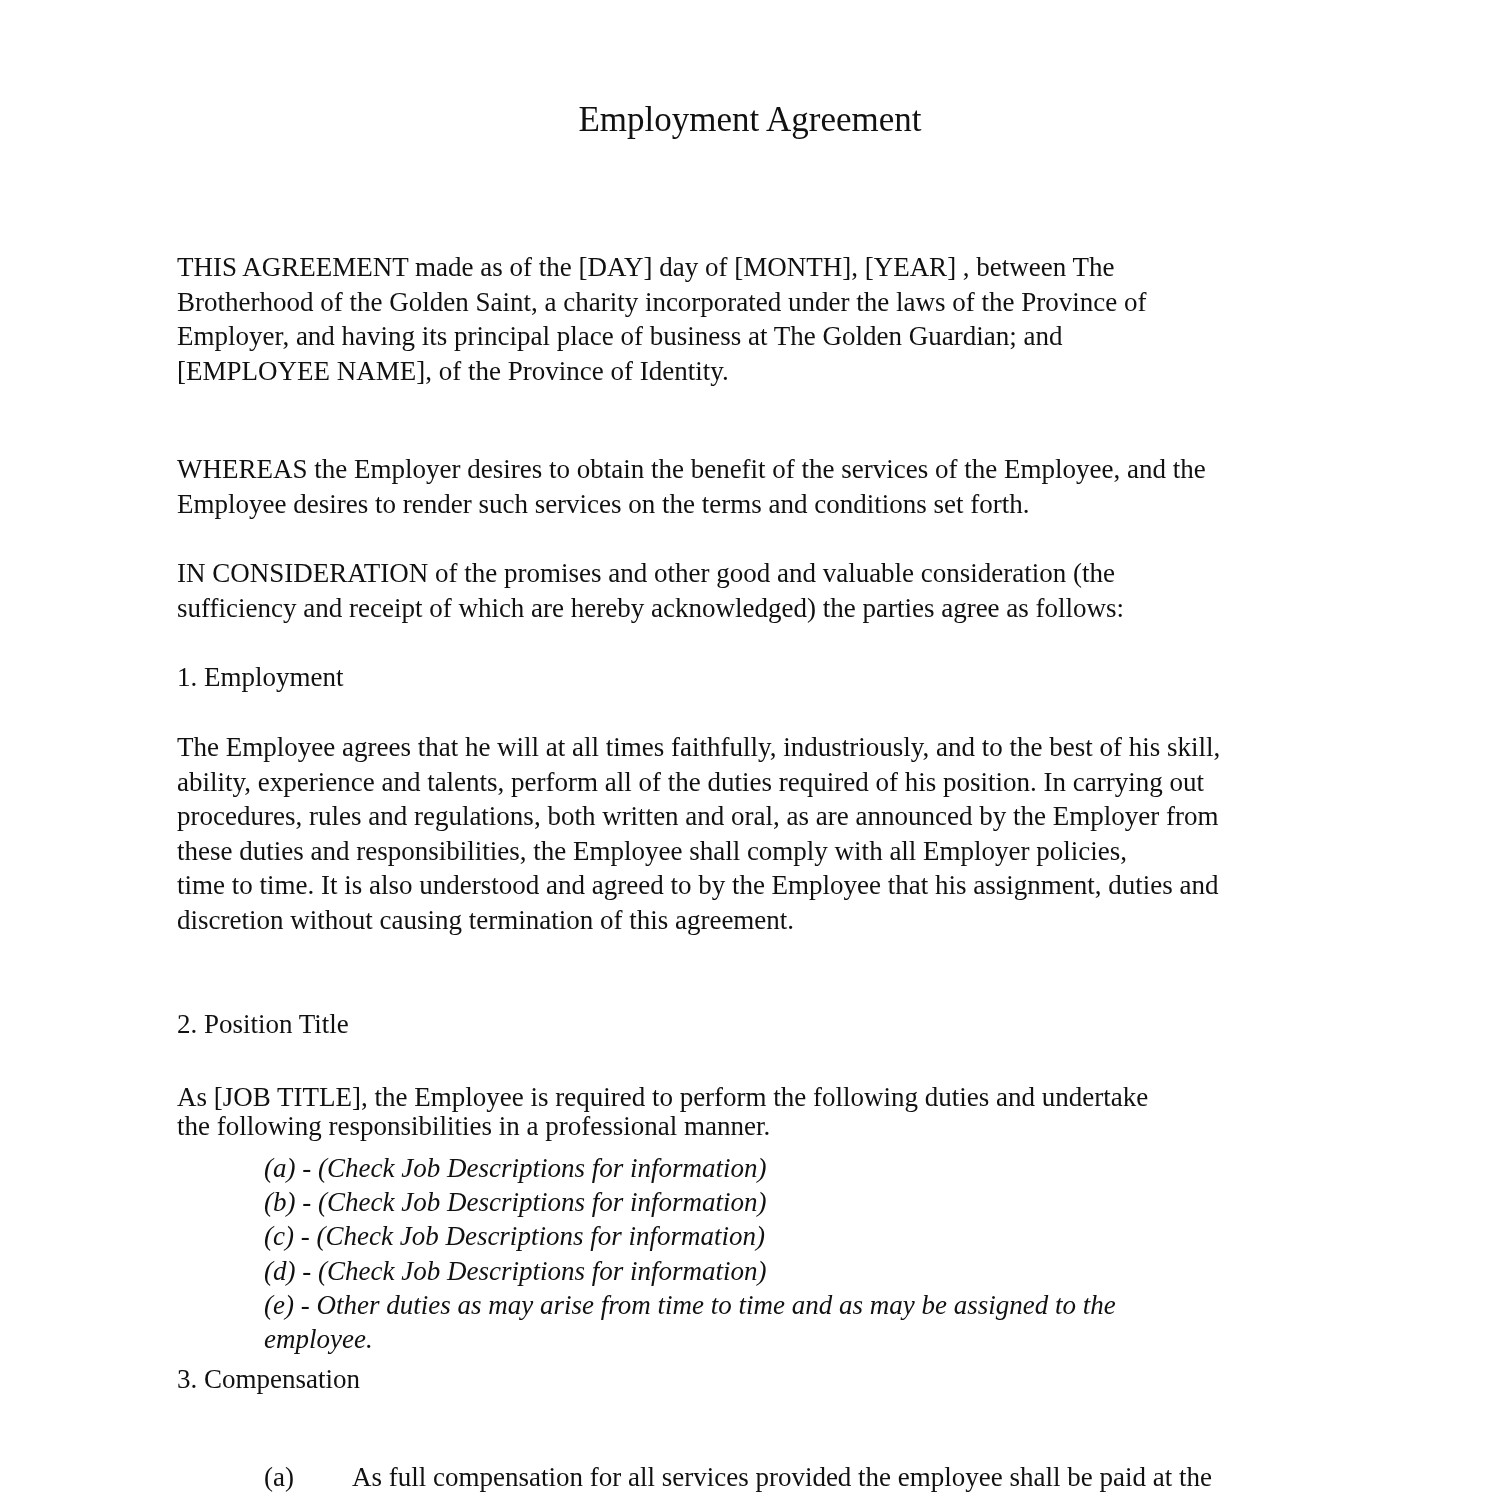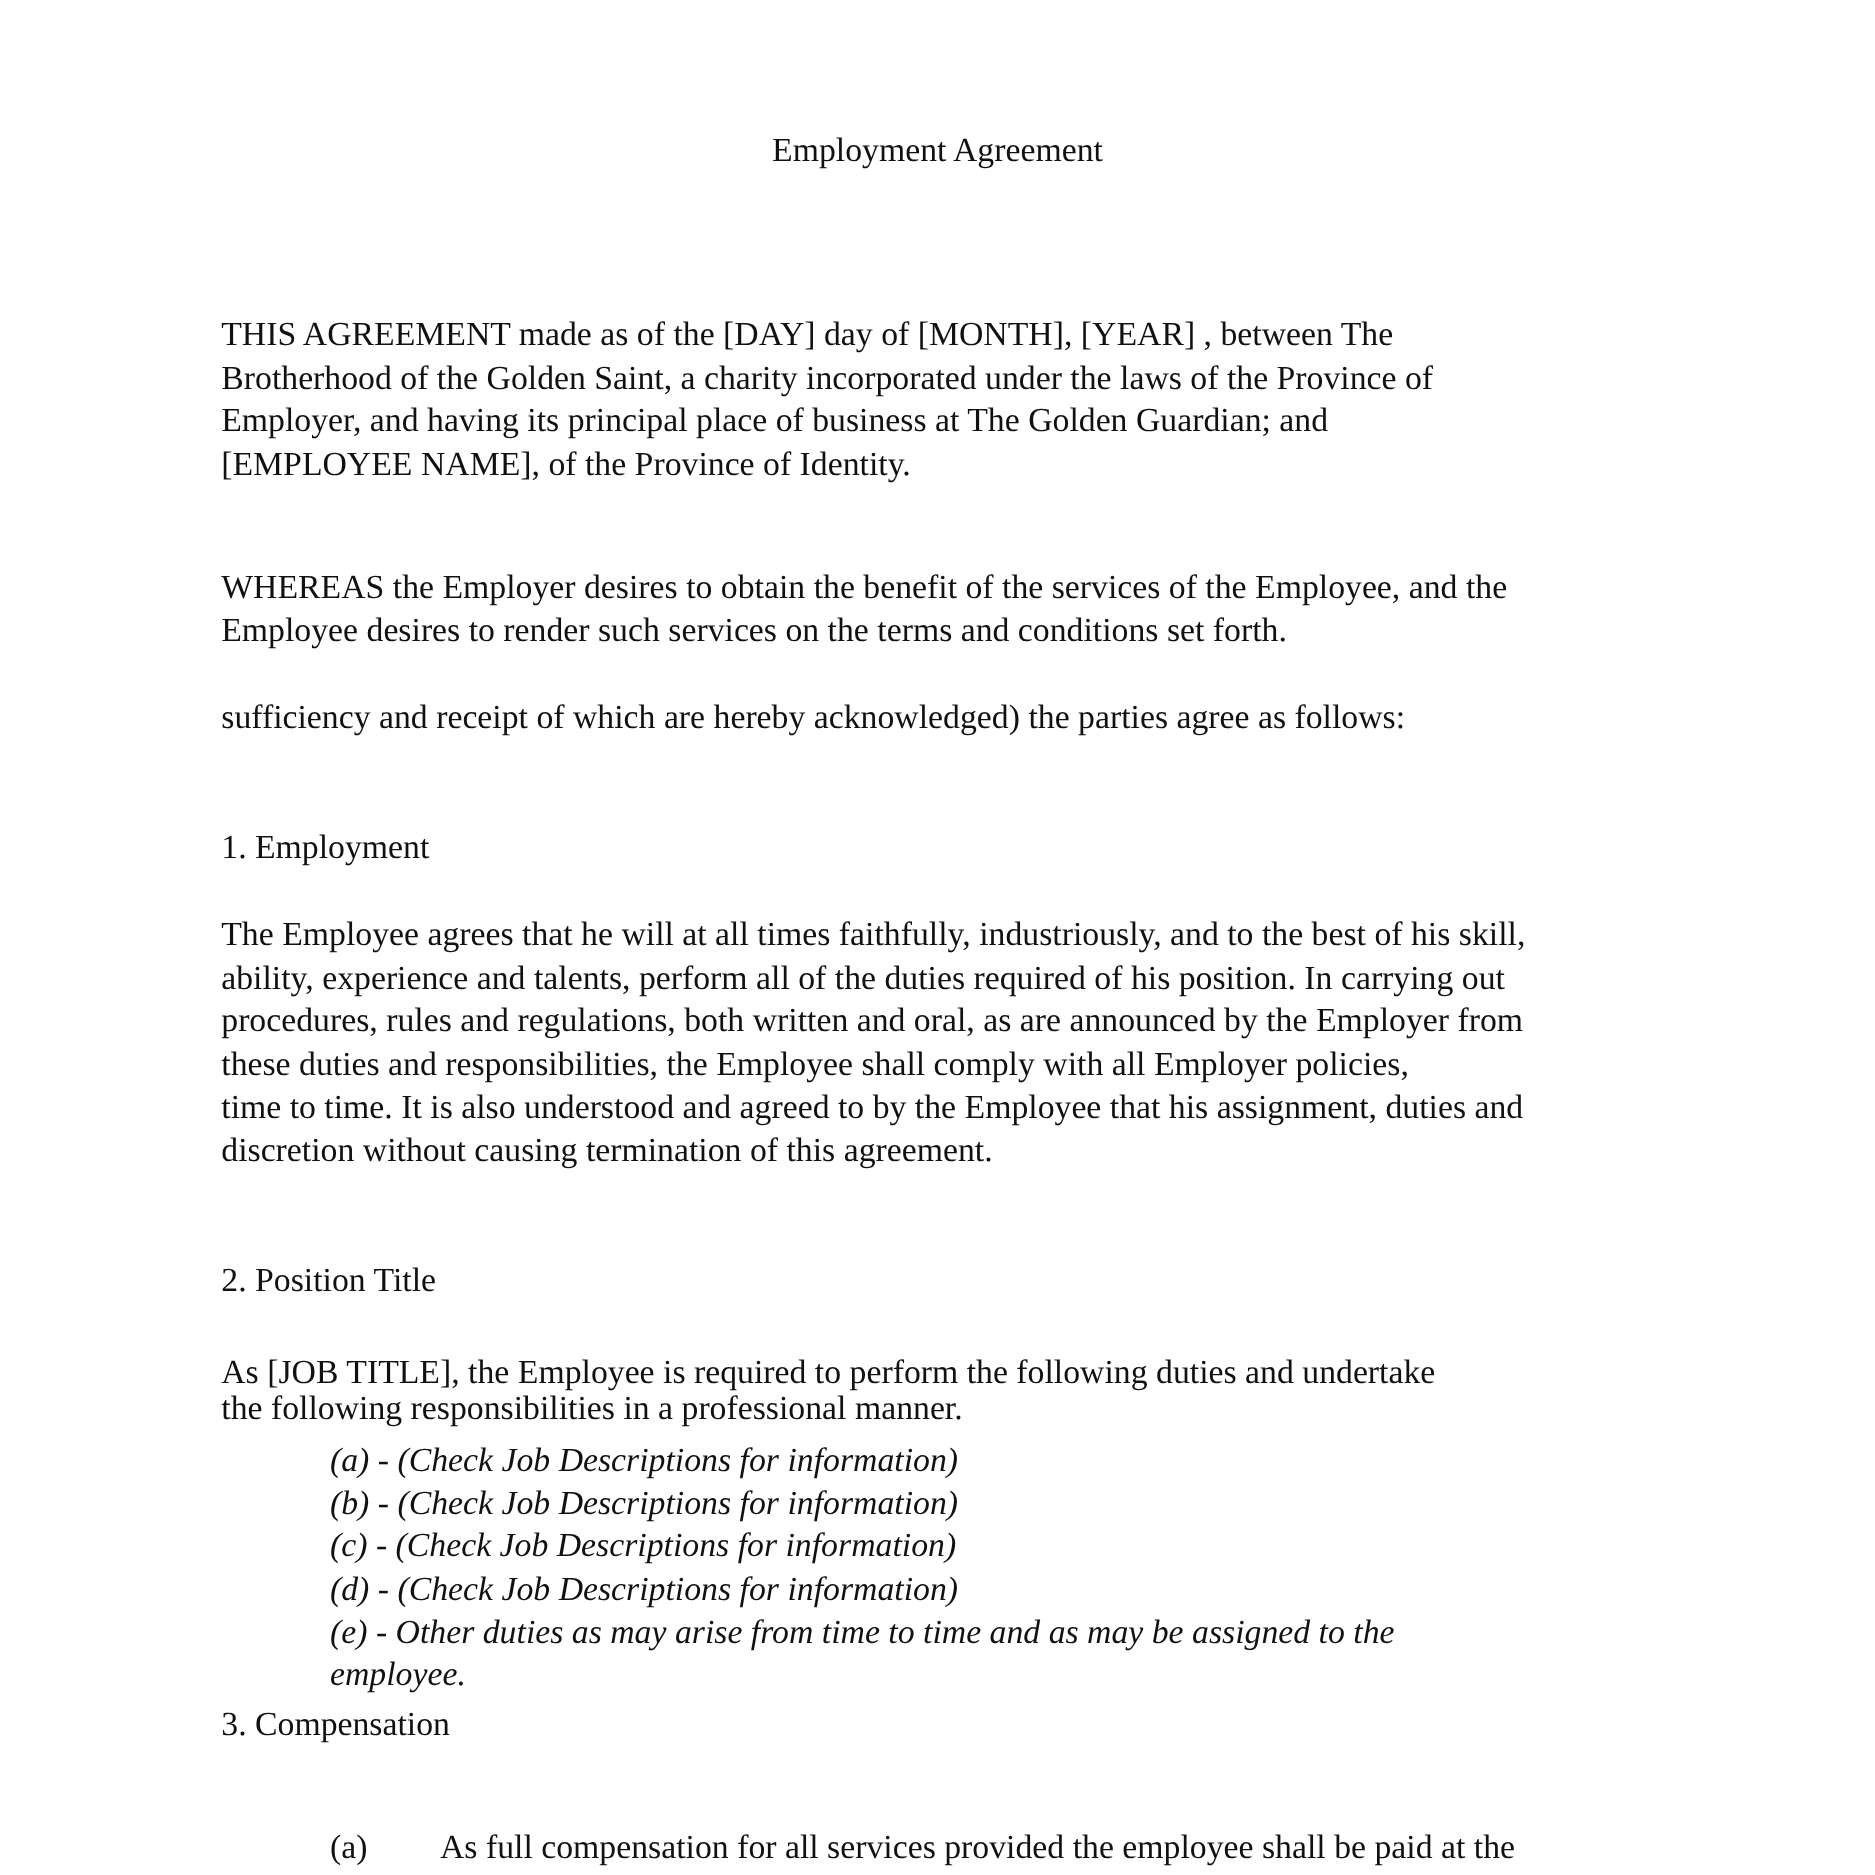--- a/index.html
+++ b/index.html
@@ -1,19 +1,19 @@
 <!DOCTYPE html>
 <html><head>
 <meta charset="utf-8">
 <style>
   html, body { margin: 0; padding: 0; background: #ffffff; }
   body { width: 1500px; height: 1500px; overflow: hidden; position: relative;
          font-family: "Liberation Serif", "DejaVu Serif", serif; color: #111; }
   .title { position: absolute; top: 100px; left: 0; width: 1500px; text-align: center;
-           font-size: 27px; line-height: 40px; }
+           font-size: 35px; line-height: 40px; }
   .blk { position: absolute; left: 177px; width: 1150px; font-size: 27px; line-height: 34.6px; }
   .line { display: block; white-space: nowrap; }
   .ind { position: absolute; left: 264px; font-size: 27px; line-height: 34.2px; font-style: italic; }
   .comp { position: absolute; top: 1460px; left: 264px; font-size: 27px; line-height: 34px; white-space: nowrap; }
   .comp .lbl { display: inline-block; width: 88px; }
 </style>
 </head>
 <body>
 
 <div>
@@ -25,20 +25,21 @@
     <span class="line">Employer, and having its principal place of business at The Golden Guardian; and</span>
     <span class="line">[EMPLOYEE NAME], of the Province of Identity.</span>
   </div>
 
   <div class="blk" style="top:452px">
     <span class="line">WHEREAS the Employer desires to obtain the benefit of the services of the Employee, and the</span>
     <span class="line">Employee desires to render such services on the terms and conditions set forth.</span>
   </div>
 
   <div class="blk" style="top:556px">
+    <span class="line">IN CONSIDERATION of the promises and other good and valuable consideration (the</span>
     <span class="line">sufficiency and receipt of which are hereby acknowledged) the parties agree as follows:</span>
   </div>
 
   <div class="blk" style="top:660px">1. Employment</div>
 
   <div class="blk" style="top:730px">
     <span class="line">The Employee agrees that he will at all times faithfully, industriously, and to the best of his skill,</span>
     <span class="line">ability, experience and talents, perform all of the duties required of his position. In carrying out</span>
     <span class="line">procedures, rules and regulations, both written and oral, as are announced by the Employer from</span>
     <span class="line">these duties and responsibilities, the Employee shall comply with all Employer policies,</span>

